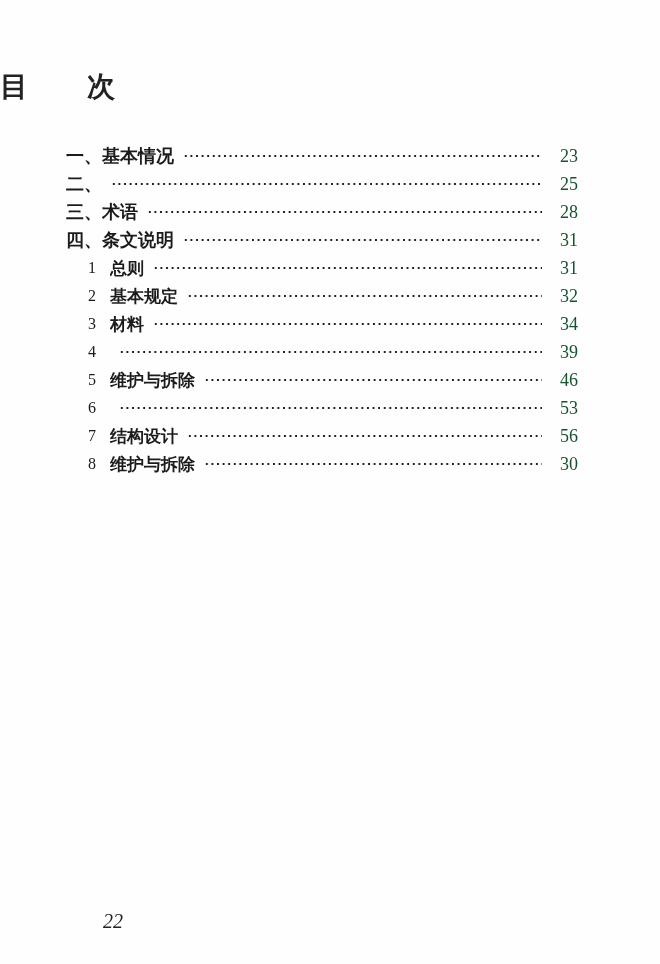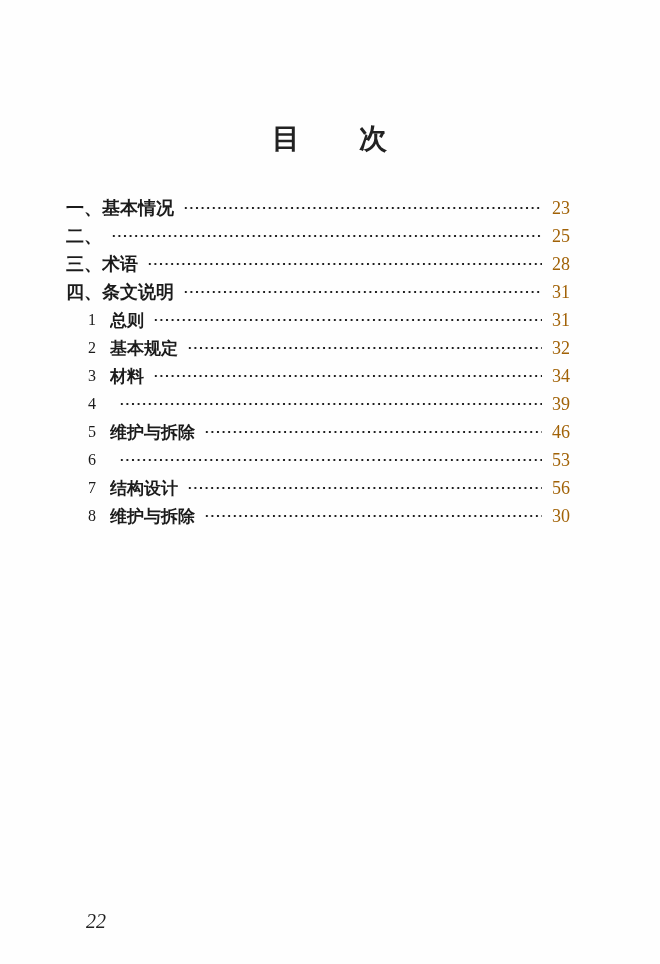--- a/index.html
+++ b/index.html
@@ -12,22 +12,21 @@
     width: 660px;
     height: 964px;
     margin: 0 auto;
     background: #fefefe;
     color: #1b1b1b;
     overflow: hidden;
     font-family: "Liberation Sans", "DejaVu Sans", sans-serif;
   }
   .title {
     margin: 0;
-    padding-top: 120px;
-    text-align: center;
+    padding-top: 68px;
     font-family: "Liberation Serif", "DejaVu Serif", serif;
     font-weight: 600;
     font-size: 28px;
     line-height: 38px;
     letter-spacing: 1px;
     color: #222;
   }
   .toc {
     margin: 36px 82px 0 66px; 
   }
@@ -66,28 +65,29 @@
     margin: 0 10px 0 9px;
     background-image: radial-gradient(circle, #1f1f1f 1.15px, rgba(0,0,0,0) 1.5px);
     background-size: 5.6px 6px;
     background-repeat: repeat-x;
     background-position: left center;
     min-width: 12px;
   }
   .pagenum {
     flex: 0 0 auto;
     min-width: 26px;
+    text-align: right;
     font-family: "Liberation Serif", "DejaVu Serif", serif;
     font-weight: 400;
     font-size: 18px;
-    color: #a16207;
+    color: #14532d;
   }
   .folio {
     position: absolute;
-    left: 86px;
+    left: 103px;
     top: 910px;
     font-family: "Liberation Serif", "DejaVu Serif", serif;
     font-style: italic;
     font-size: 20px;
     color: #222;
   }
 </style>
 </head>
 <body>
 

